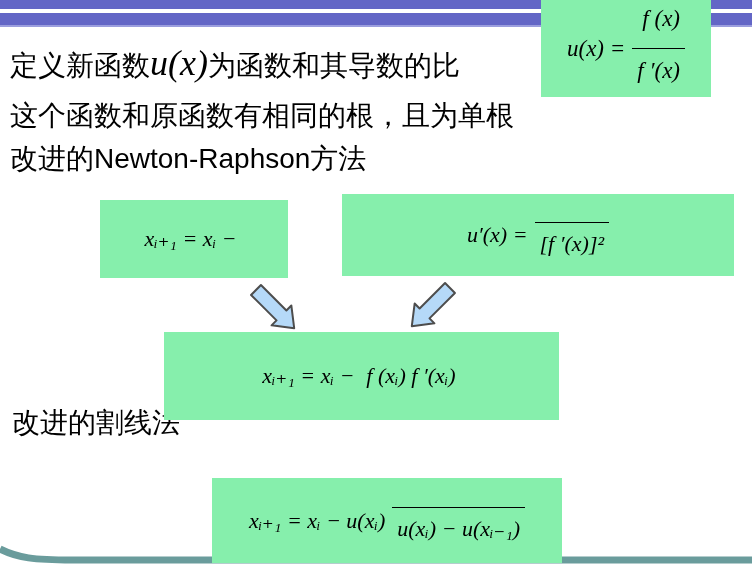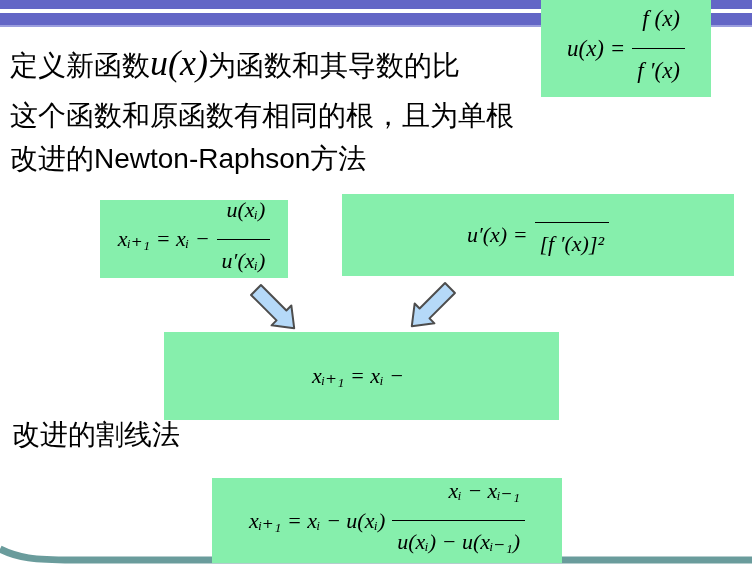--- a/index.html
+++ b/index.html
@@ -45,21 +45,21 @@
     position:absolute;
     left:10px;
     font-size:28px;
     line-height:33px;
     white-space:nowrap;
     color:#000;
   }
   .t1 { top:47px; }
   .t2 { top:99px; }
   .t3 { top:142px; }
-  .t4 { top:418px; left:12px; }
+  .t4 { top:406px; left:12px; }
   .inline-math {
     font-family:"Liberation Serif", "DejaVu Serif", serif;
     font-style:italic;
     font-size:36px;
   }
 
   .arrows-svg { position:absolute; left:0; top:272px; width:752px; height:70px; }
 </style>
 </head>
 <body>
@@ -81,43 +81,39 @@
 <div class="mathbox box-u-def">
   <span class="lhs">u(x) =</span>
   <span class="frac">
     <span class="num">f (x)</span>
     <span class="den">f ′(x)</span>
   </span>
 </div>
 
 <div class="mathbox box-newton">
   <span class="lhs">xᵢ₊₁ = xᵢ −</span>
-  <span class="frac">
-    <span class="num">u(xᵢ)</span>
-    <span class="den">u′(xᵢ)</span>
-  </span>
 </div>
 
 <div class="mathbox box-uprime">
   <span class="lhs">u′(x) =</span>
   <span class="frac">
     <span class="den">[f ′(x)]²</span>
   </span>
 </div>
 
 <svg class="arrows-svg" viewBox="0 0 752 70">
   <polygon points="0,-7 36,-7 36,-14 54,0 36,14 36,7 0,7" transform="translate(256,18) rotate(45)" fill="#b5d9f8" stroke="#4d4d4d" stroke-width="2" stroke-linejoin="round"></polygon>
   <polygon points="0,-7 36,-7 36,-14 54,0 36,14 36,7 0,7" transform="translate(450,16) rotate(135)" fill="#b5d9f8" stroke="#4d4d4d" stroke-width="2" stroke-linejoin="round"></polygon>
 </svg>
 
 <div class="mathbox box-combined">
   <span class="lhs">xᵢ₊₁ = xᵢ −</span>
   <span class="frac">
+    <span class="num">f (xᵢ) f ′(xᵢ)</span>
   </span>
 </div>
 
 <div class="mathbox box-secant">
   <span class="lhs">xᵢ₊₁ = xᵢ − u(xᵢ)</span>
   <span class="frac">
-    <span class="num">xᵢ − xᵢ₋₁</span>
     <span class="den">u(xᵢ) − u(xᵢ₋₁)</span>
   </span>
 </div>
 
 </body></html>

